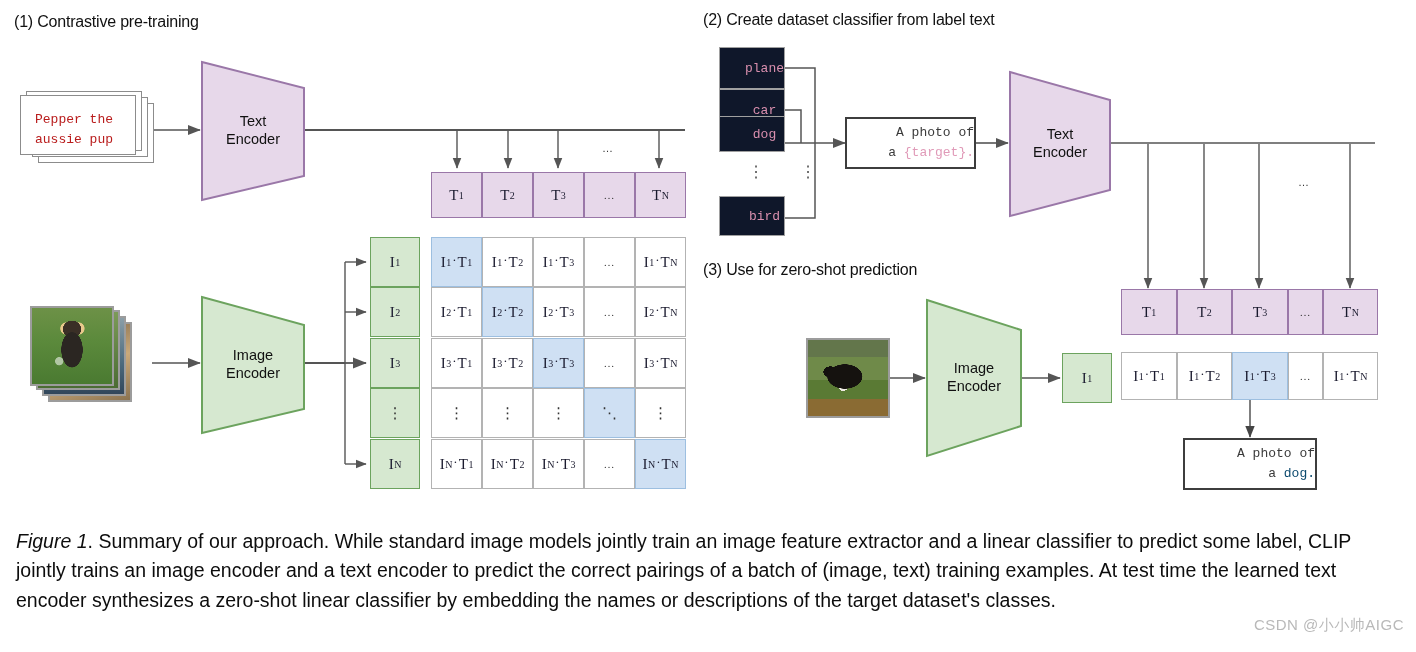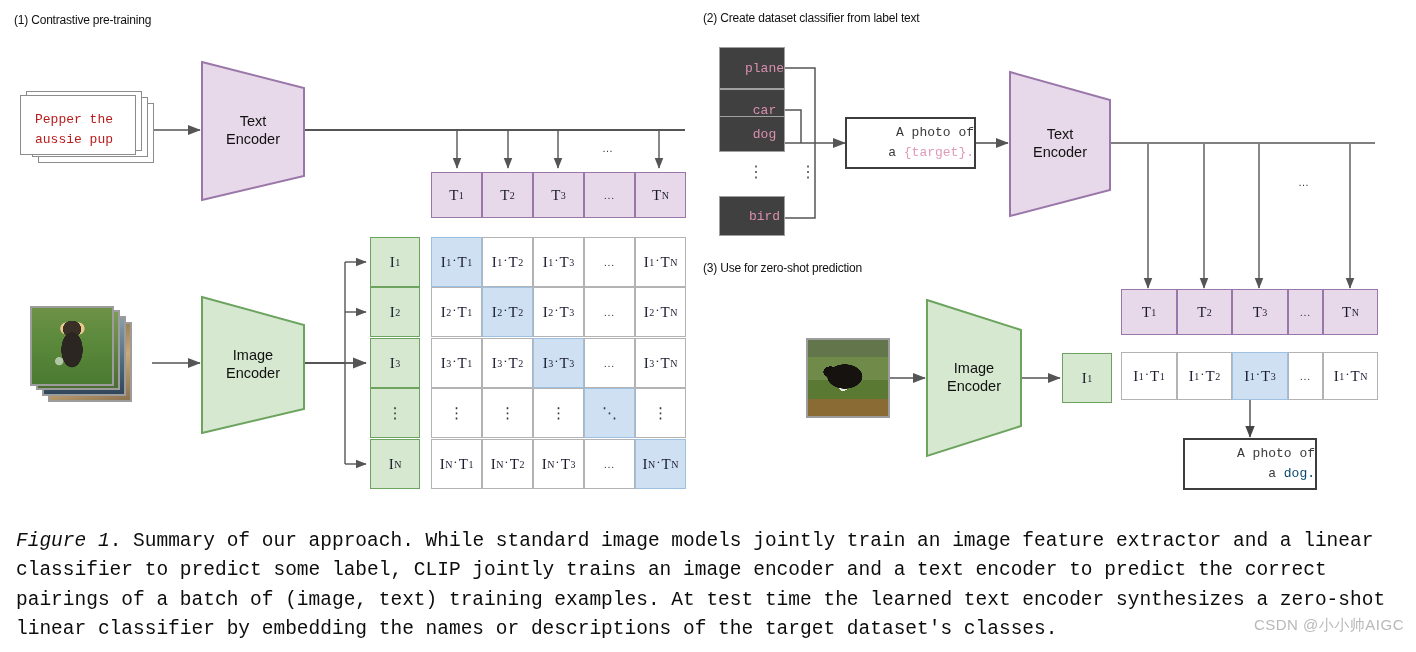--- a/index.html
+++ b/index.html
@@ -1,19 +1,19 @@
 <!DOCTYPE html>
 <html><head>
 <meta charset="utf-8">
 <style>
   html,body{margin:0;padding:0;background:#fff;}
   body{width:1416px;height:652px;position:relative;overflow:hidden;
        font-family:"Liberation Sans",sans-serif;color:#000;}
   .abs{position:absolute;}
-  .sec-title{font-size:12px;color:#111;letter-spacing:-0.2px;white-space:nowrap;}
+  .sec-title{font-size:16px;color:#111;letter-spacing:-0.2px;white-space:nowrap;}
 
   
   .cell{position:absolute;box-sizing:border-box;display:flex;align-items:center;
         justify-content:center;font-family:"Liberation Serif",serif;font-size:15px;color:#1a1a2e;}
   .t-cell{background:#e7d8ea;border:1px solid #9a77a8;}
   .i-cell{background:#d6e8d0;border:1px solid #6ca35e;}
   .m-cell{background:#ffffff;border:1px solid #b3b3b3;}
   .m-cell.hl{background:#cfe0f3;border:1px solid #9dbfe0;}
   .sub{font-size:10px;vertical-align:-0.28em;margin-left:0.5px;}
   .dotop{margin:0 1px;font-size:13px;position:relative;top:-2px;}
@@ -29,31 +29,31 @@
   
   .card{position:absolute;box-sizing:border-box;background:#fff;border:1px solid #8c8c8c;}
   .card .txt{font-family:"Liberation Mono",monospace;font-size:13px;color:#b91c1c;
              line-height:1.5;padding:14px 0 0 14px;white-space:pre;}
 
   
   .photo{position:absolute;box-sizing:border-box;border:2px solid #9c9c9c;overflow:hidden;}
   .photo .inner{position:absolute;inset:0;}
 
   
-  .lbox{position:absolute;box-sizing:border-box;background:#404040;border:1px solid #a0a0a0;
+  .lbox{position:absolute;box-sizing:border-box;background:#0f172a;border:1px solid #a0a0a0;
         display:flex;align-items:center;justify-content:center;
         font-family:"Liberation Mono",monospace;font-size:13px;color:#d98fae;padding-left:25px;}
   .pbox{position:absolute;box-sizing:border-box;background:#fff;border:2px solid #3d3d3d;
         font-family:"Liberation Mono",monospace;font-size:13px;color:#3a3a3a;
         display:flex;flex-direction:column;align-items:flex-end;justify-content:center;line-height:1.55;}
   .pink{color:#e09ab8;}
   .pink2{color:#0c4a6e;}
 
   
-  .caption{position:absolute;font-family:Liberation Mono, monospace;font-size:19.5px;
+  .caption{position:absolute;font-family:Liberation Sans, sans-serif;font-size:19.5px;
            line-height:1.50;color:#0d0d0d;width:1380px;left:16px;top:527px;}
   .caption i{font-style:italic;}
   .wm{position:absolute;right:12px;top:616px;font-size:15px;color:#b9b9b9;
       font-family:"Liberation Sans",sans-serif;letter-spacing:0.5px;}
   svg.lines{position:absolute;left:0;top:0;width:1416px;height:652px;pointer-events:none;}
 </style>
 </head>
 <body>
 
 <svg class="lines">

